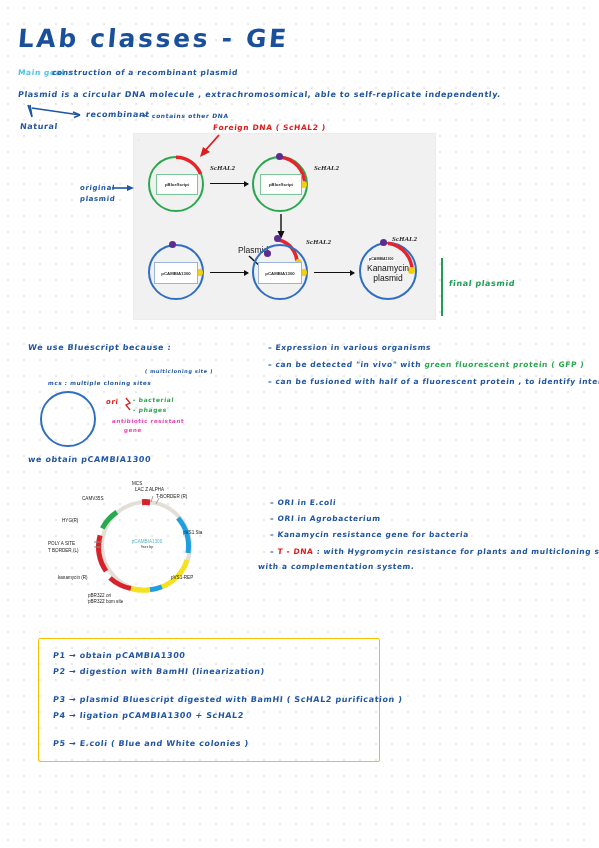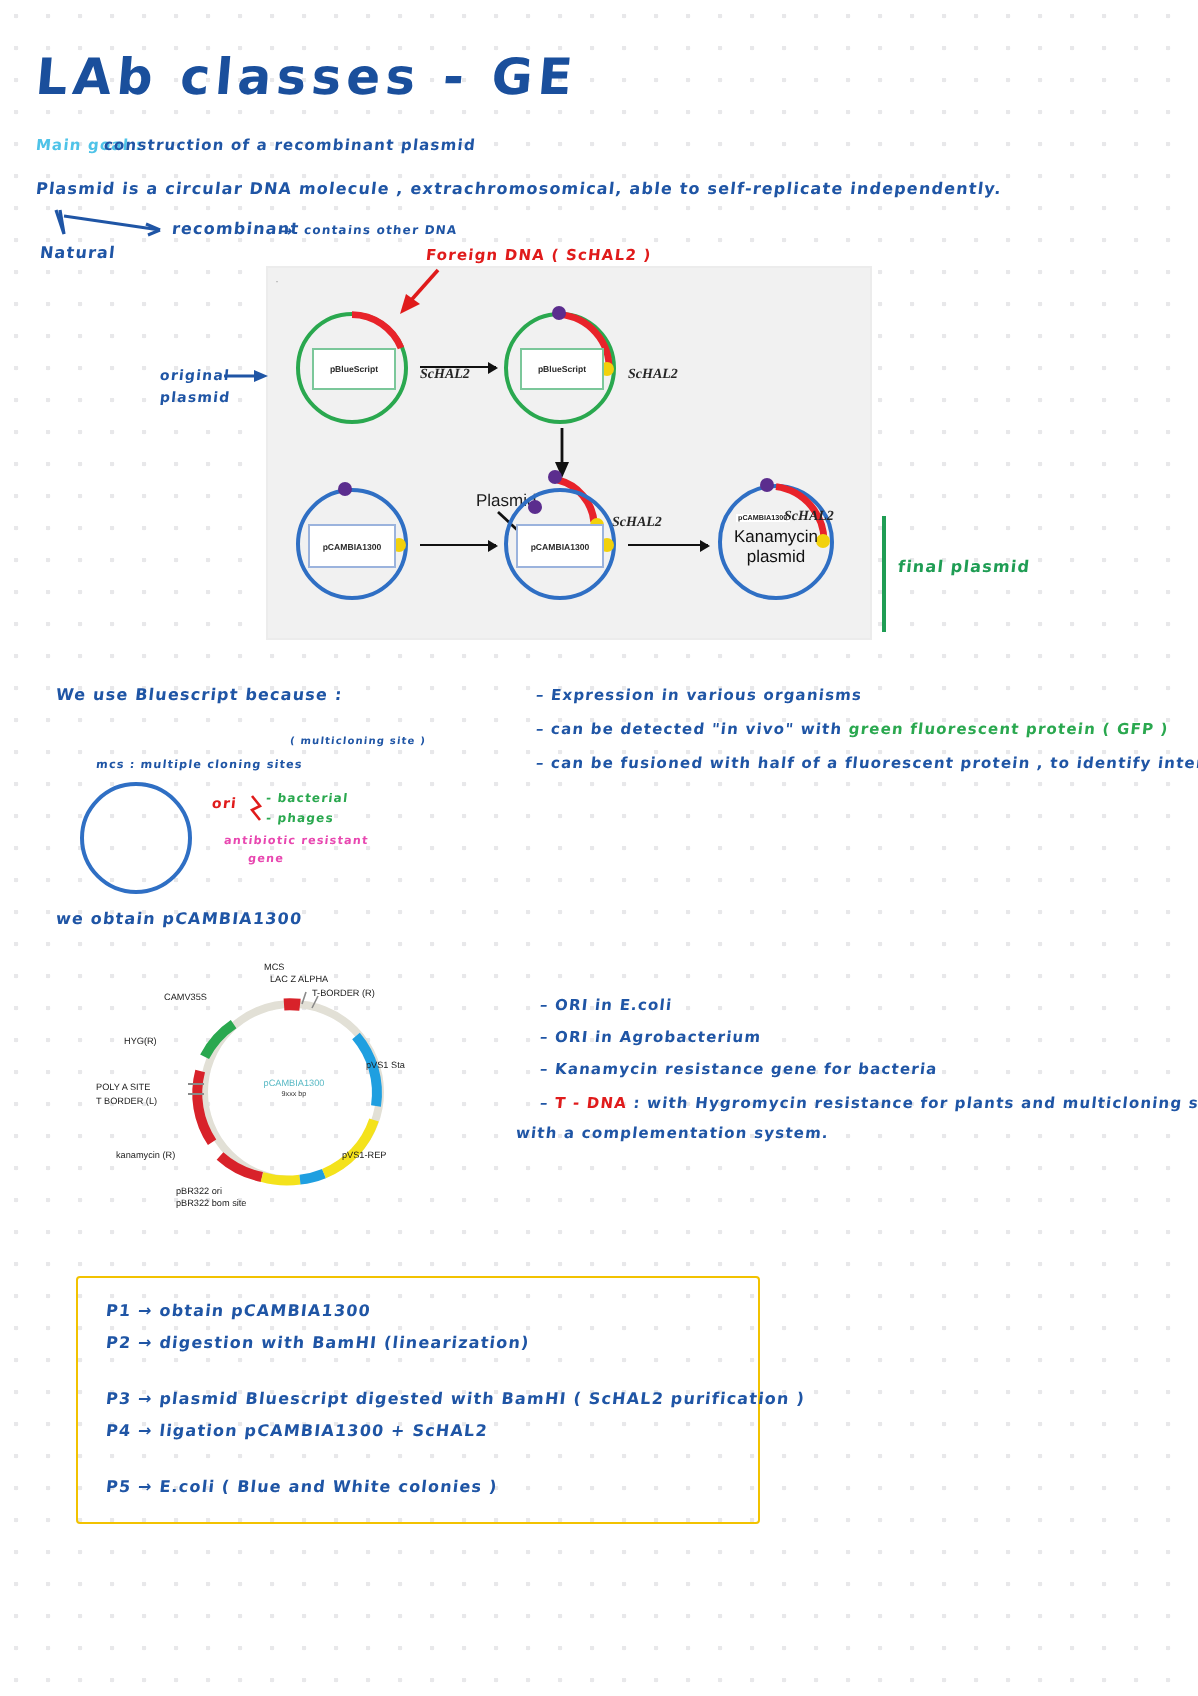--- a/index.html
+++ b/index.html
@@ -78,21 +78,20 @@
   .dot-purple { background: #5b2d8e; }
   .dot-yellow { background: #f2d10b; }
   .schal {
     position: absolute;
     font-family: "Liberation Serif", serif;
     font-style: italic;
     font-weight: 700;
     font-size: 7px;
     color: #262626;
     white-space: nowrap;
-    margin-top: 19px;
   }
   .arr-black {
     position: absolute;
     height: 0; border-top: 1.4px solid #111;
   }
   .arr-black::after {
     content: ""; position: absolute; right: -1px; top: -3.2px;
     border-left: 5px solid #111;
     border-top: 3.4px solid transparent;
     border-bottom: 3.4px solid transparent;

